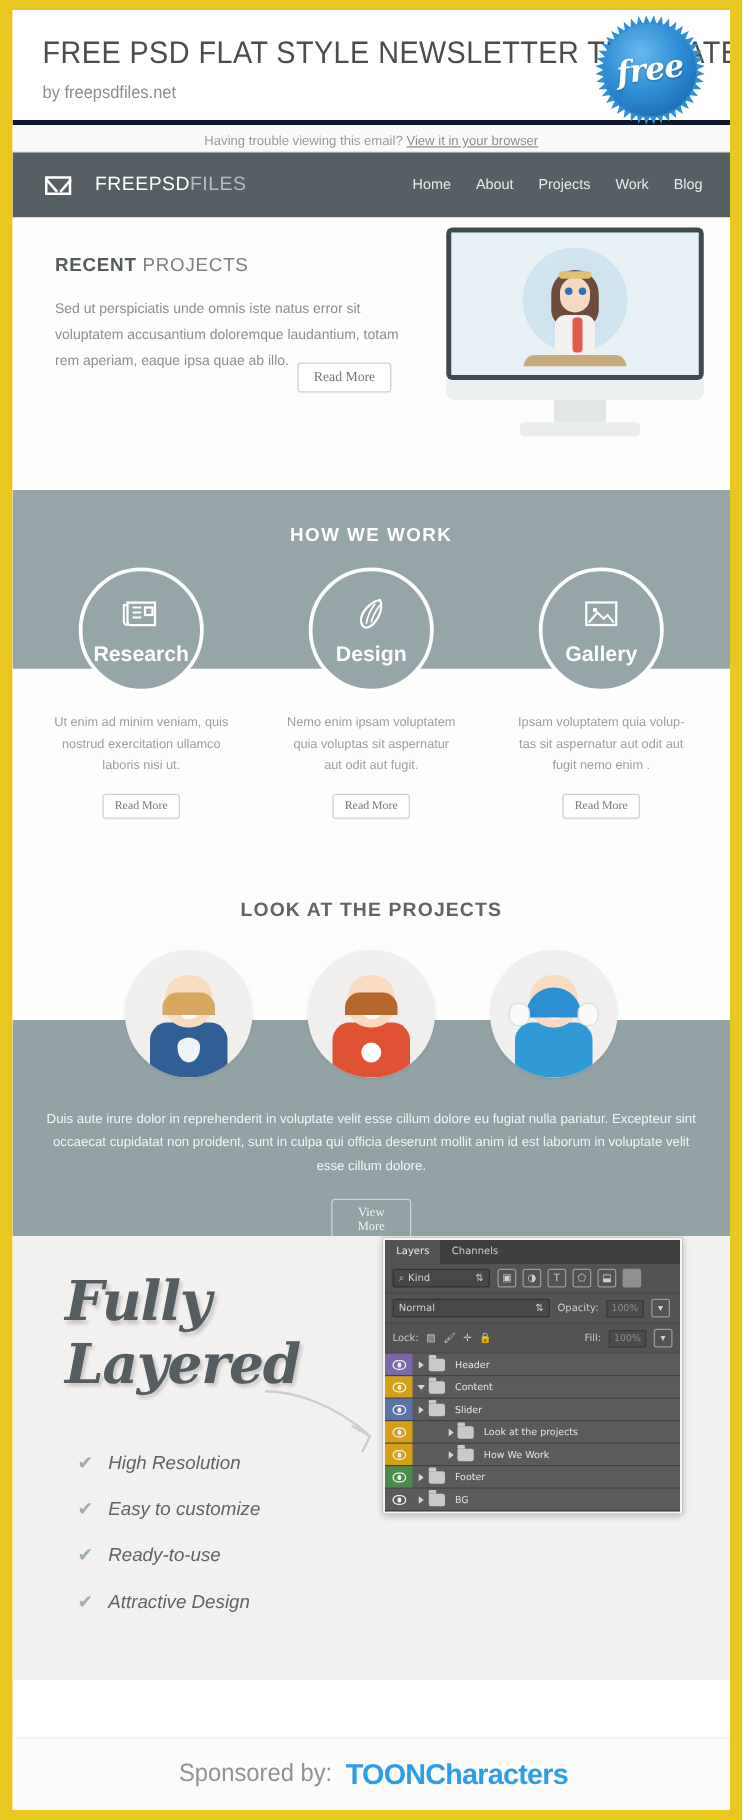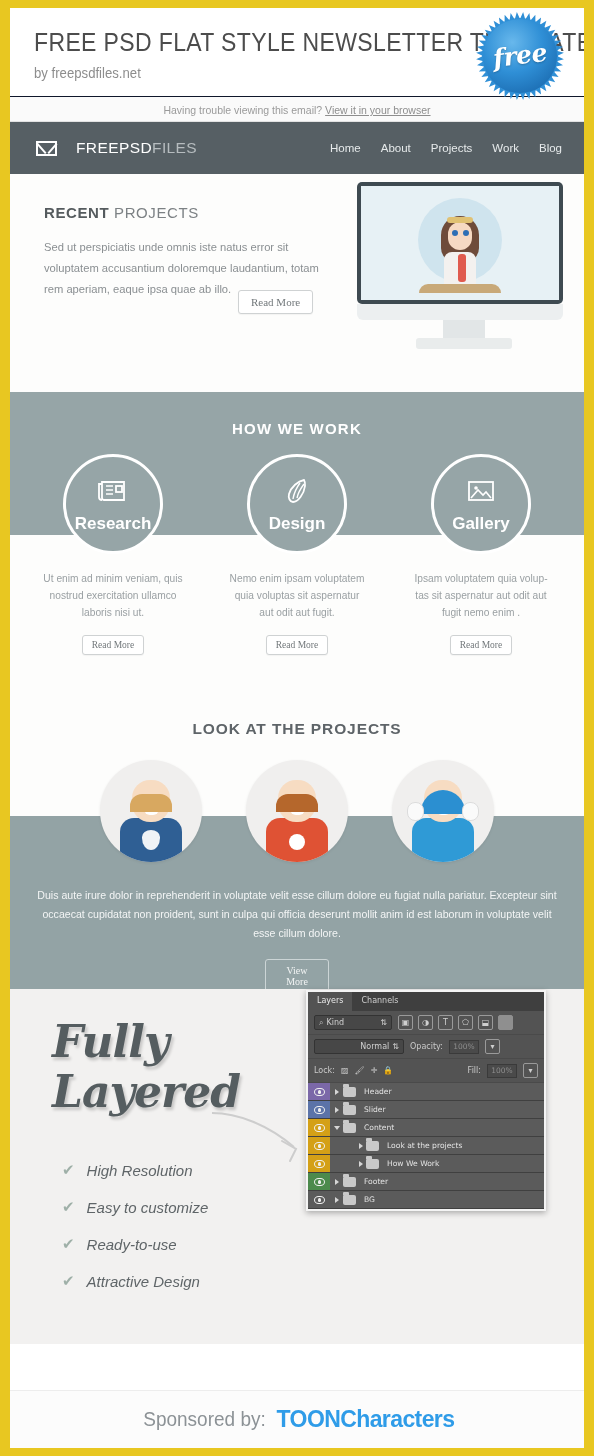--- a/index.html
+++ b/index.html
@@ -69,21 +69,21 @@
     font-size: 25px;
     color: #ffffff;
     text-shadow: 0 1px 2px rgba(0,0,0,.25);
     letter-spacing: -0.5px;
   }
 
   
   .trouble {
     height: 26px;
     background: #fafafa;
-    border-top: 1px solid #0f172a;
+    border-top: 4px solid #0f172a;
     border-bottom: 1px solid #e2e2e2;
     text-align: center;
     font-size: 10.5px;
     color: #9a9a9a;
     line-height: 26px;
   }
   .trouble a { color: #8e8e8e; text-decoration: underline; }
 
   
   .navbar {
@@ -550,21 +550,21 @@
           <span class="psd-ic">▣</span>
           <span class="psd-ic">◑</span>
           <span class="psd-ic">T</span>
           <span class="psd-ic">⬠</span>
           <span class="psd-ic">⬓</span>
           <span class="psd-ic solid"></span>
         </div>
       </div>
 
       <div class="psd-row">
-        <div class="psd-select" style="width:90px;justify-content:flex-end">
+        <div class="psd-select" style="width:126px;justify-content:space-between">
           <span>Normal</span>
           <span>⇅</span>
         </div>
         <span class="psd-lab">Opacity:</span>
         <span class="psd-val">100%</span>
         <span class="psd-ic">▾</span>
       </div>
 
       <div class="psd-row">
         <span class="psd-lab">Lock:</span>
@@ -582,57 +582,57 @@
           <span class="eye-cell" style="background:#7b68a8">
                 <span class="eye-g"></span>
               </span>
           <span style="width:13px;display:flex;justify-content:center">
                 <span class="tri"></span>
               </span>
           <span class="folder"></span>
           <span class="lname" style="margin-left:8px">Header</span>
         </div>
         <div class="psd-layer">
+          <span class="eye-cell" style="background:#d4a017">
+                <span class="eye-g"></span>
+              </span>
+          <span style="width:13px;display:flex;justify-content:center">
+                <span class="tri open"></span>
+              </span>
+          <span class="folder"></span>
+          <span class="lname" style="margin-left:8px">Content</span>
+        </div>
+        <div class="psd-layer">
           <span class="eye-cell" style="background:#5b73a8">
                 <span class="eye-g"></span>
               </span>
           <span style="width:13px;display:flex;justify-content:center">
                 <span class="tri"></span>
               </span>
           <span class="folder"></span>
           <span class="lname" style="margin-left:8px">Slider</span>
         </div>
         <div class="psd-layer">
           <span class="eye-cell" style="background:#d4a017">
                 <span class="eye-g"></span>
               </span>
-          <span style="width:13px;display:flex;justify-content:center">
-                <span class="tri open"></span>
+          <span style="width:36px;display:flex;justify-content:flex-end;padding-right:3px">
+                <span class="tri"></span>
               </span>
           <span class="folder"></span>
-          <span class="lname" style="margin-left:8px">Content</span>
+          <span class="lname" style="margin-left:8px">Look at the projects</span>
         </div>
         <div class="psd-layer">
           <span class="eye-cell" style="background:#d4a017">
                 <span class="eye-g"></span>
               </span>
           <span style="width:36px;display:flex;justify-content:flex-end;padding-right:3px">
                 <span class="tri"></span>
               </span>
           <span class="folder"></span>
-          <span class="lname" style="margin-left:8px">Look at the projects</span>
-        </div>
-        <div class="psd-layer">
-          <span class="eye-cell" style="background:#d4a017">
-                <span class="eye-g"></span>
-              </span>
-          <span style="width:36px;display:flex;justify-content:flex-end;padding-right:3px">
-                <span class="tri"></span>
-              </span>
-          <span class="folder"></span>
           <span class="lname" style="margin-left:8px">How We Work</span>
         </div>
         <div class="psd-layer">
           <span class="eye-cell" style="background:#4c8a4c">
                 <span class="eye-g"></span>
               </span>
           <span style="width:13px;display:flex;justify-content:center">
                 <span class="tri"></span>
               </span>
           <span class="folder"></span>

